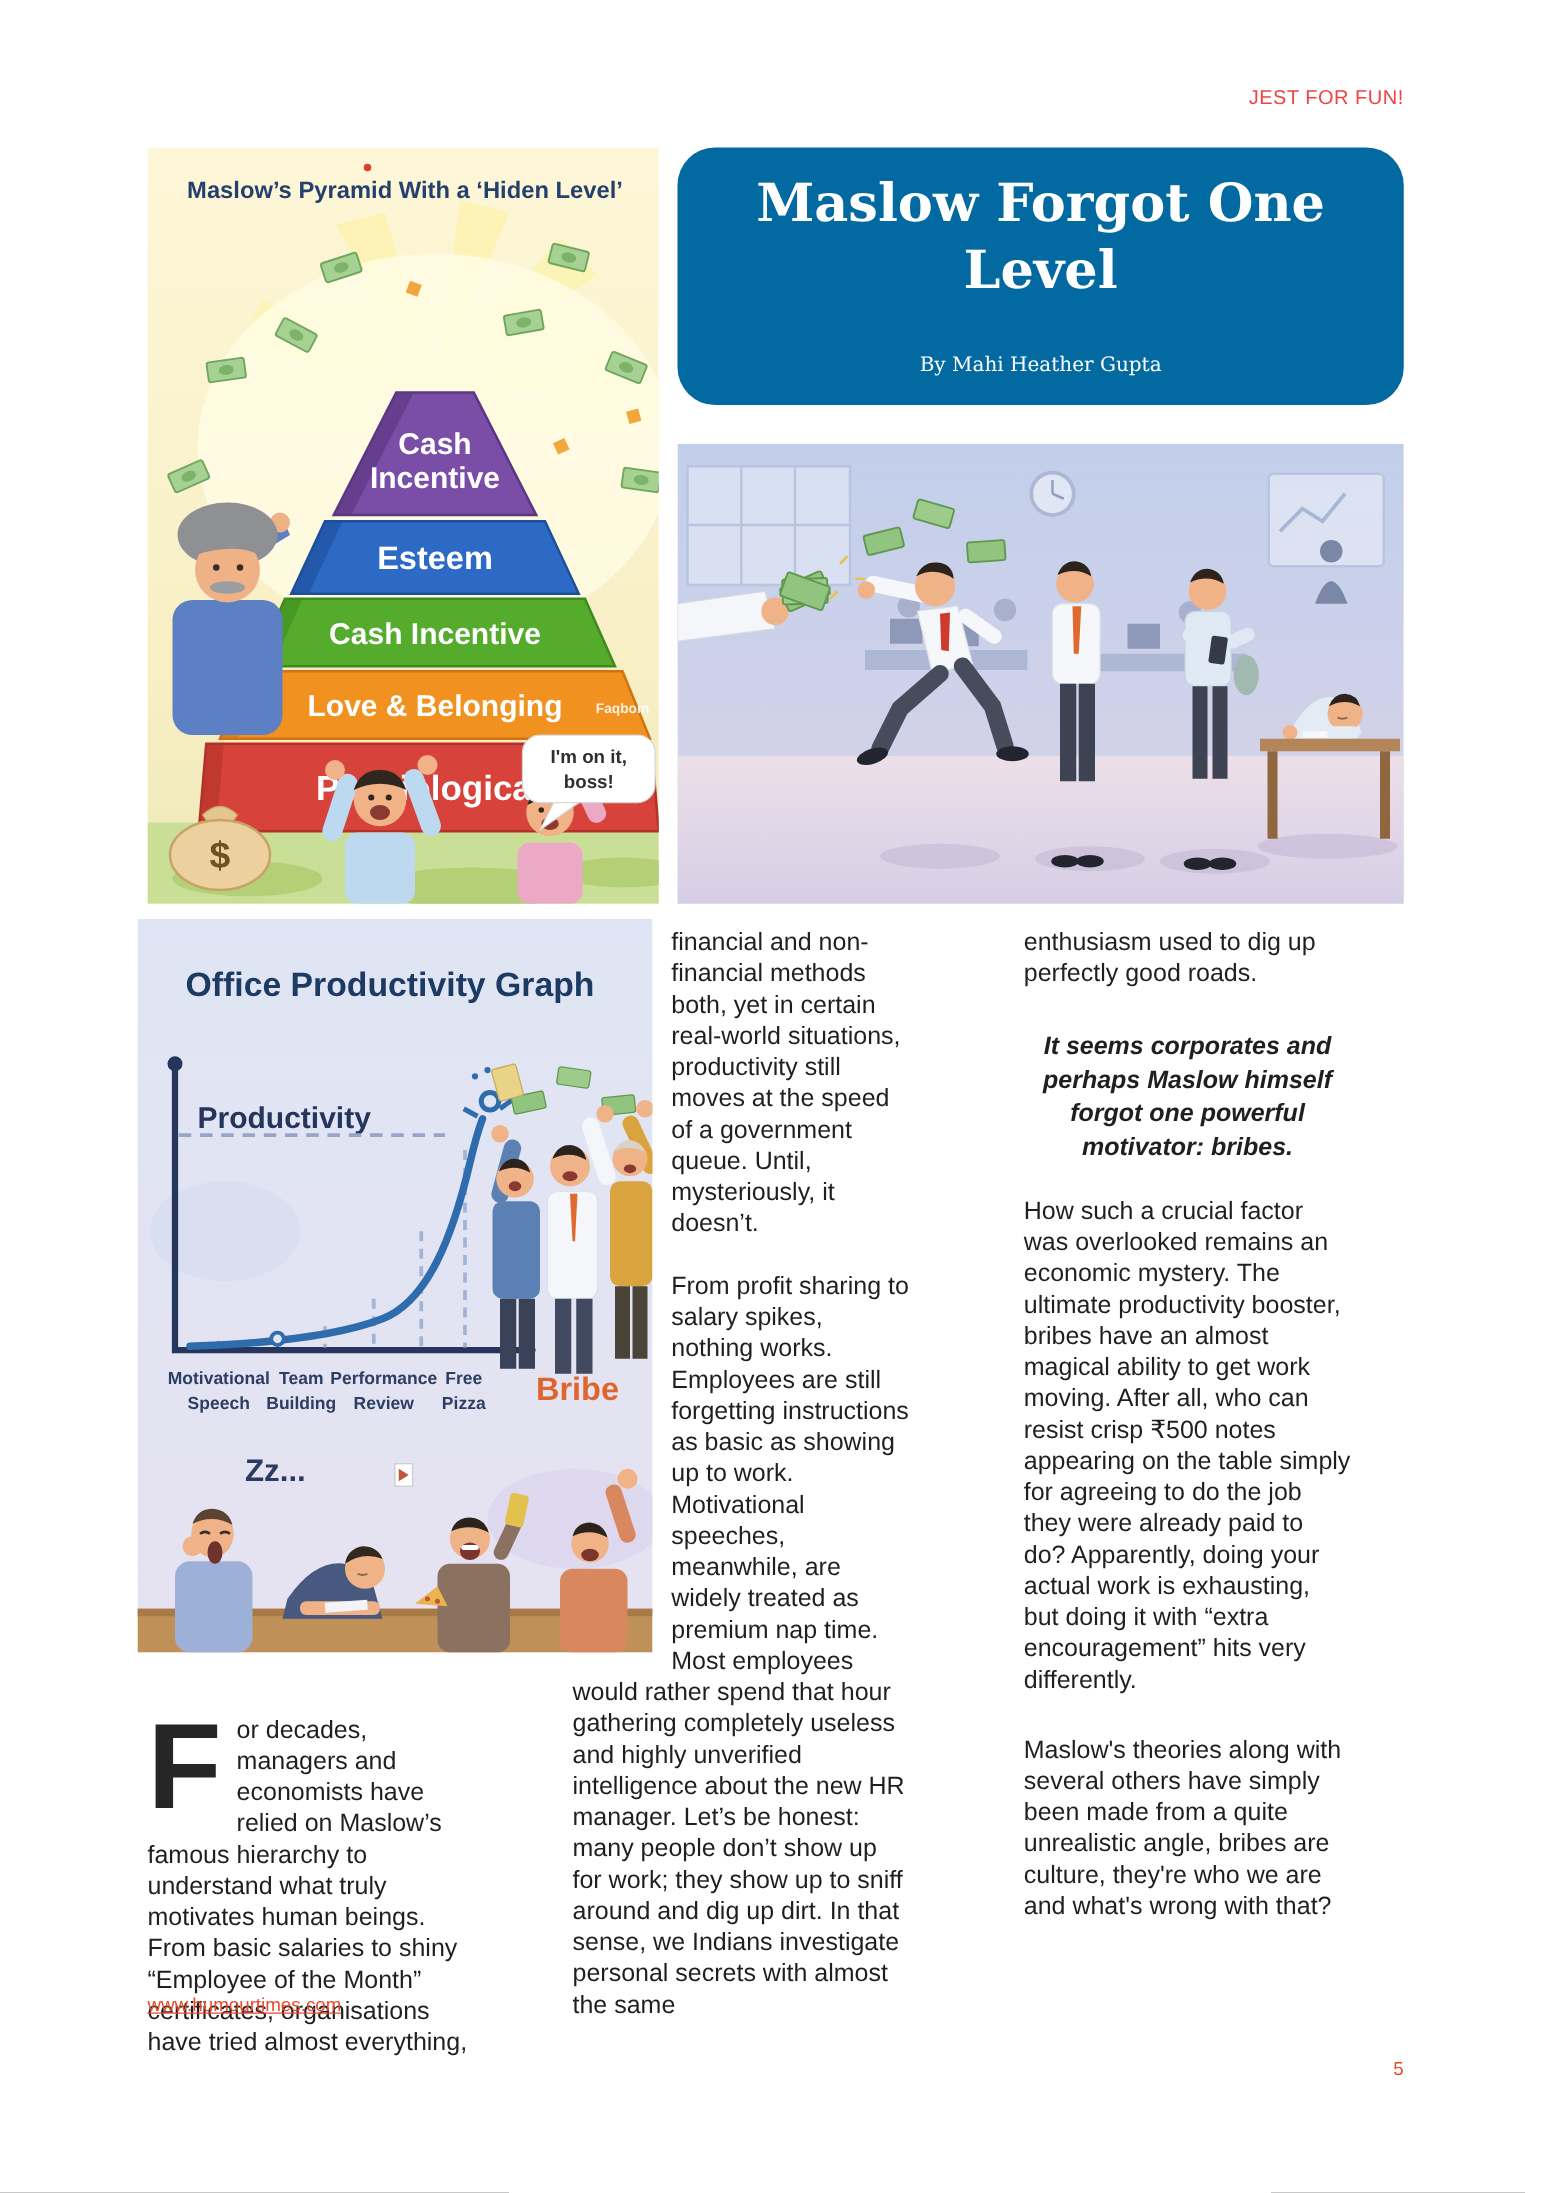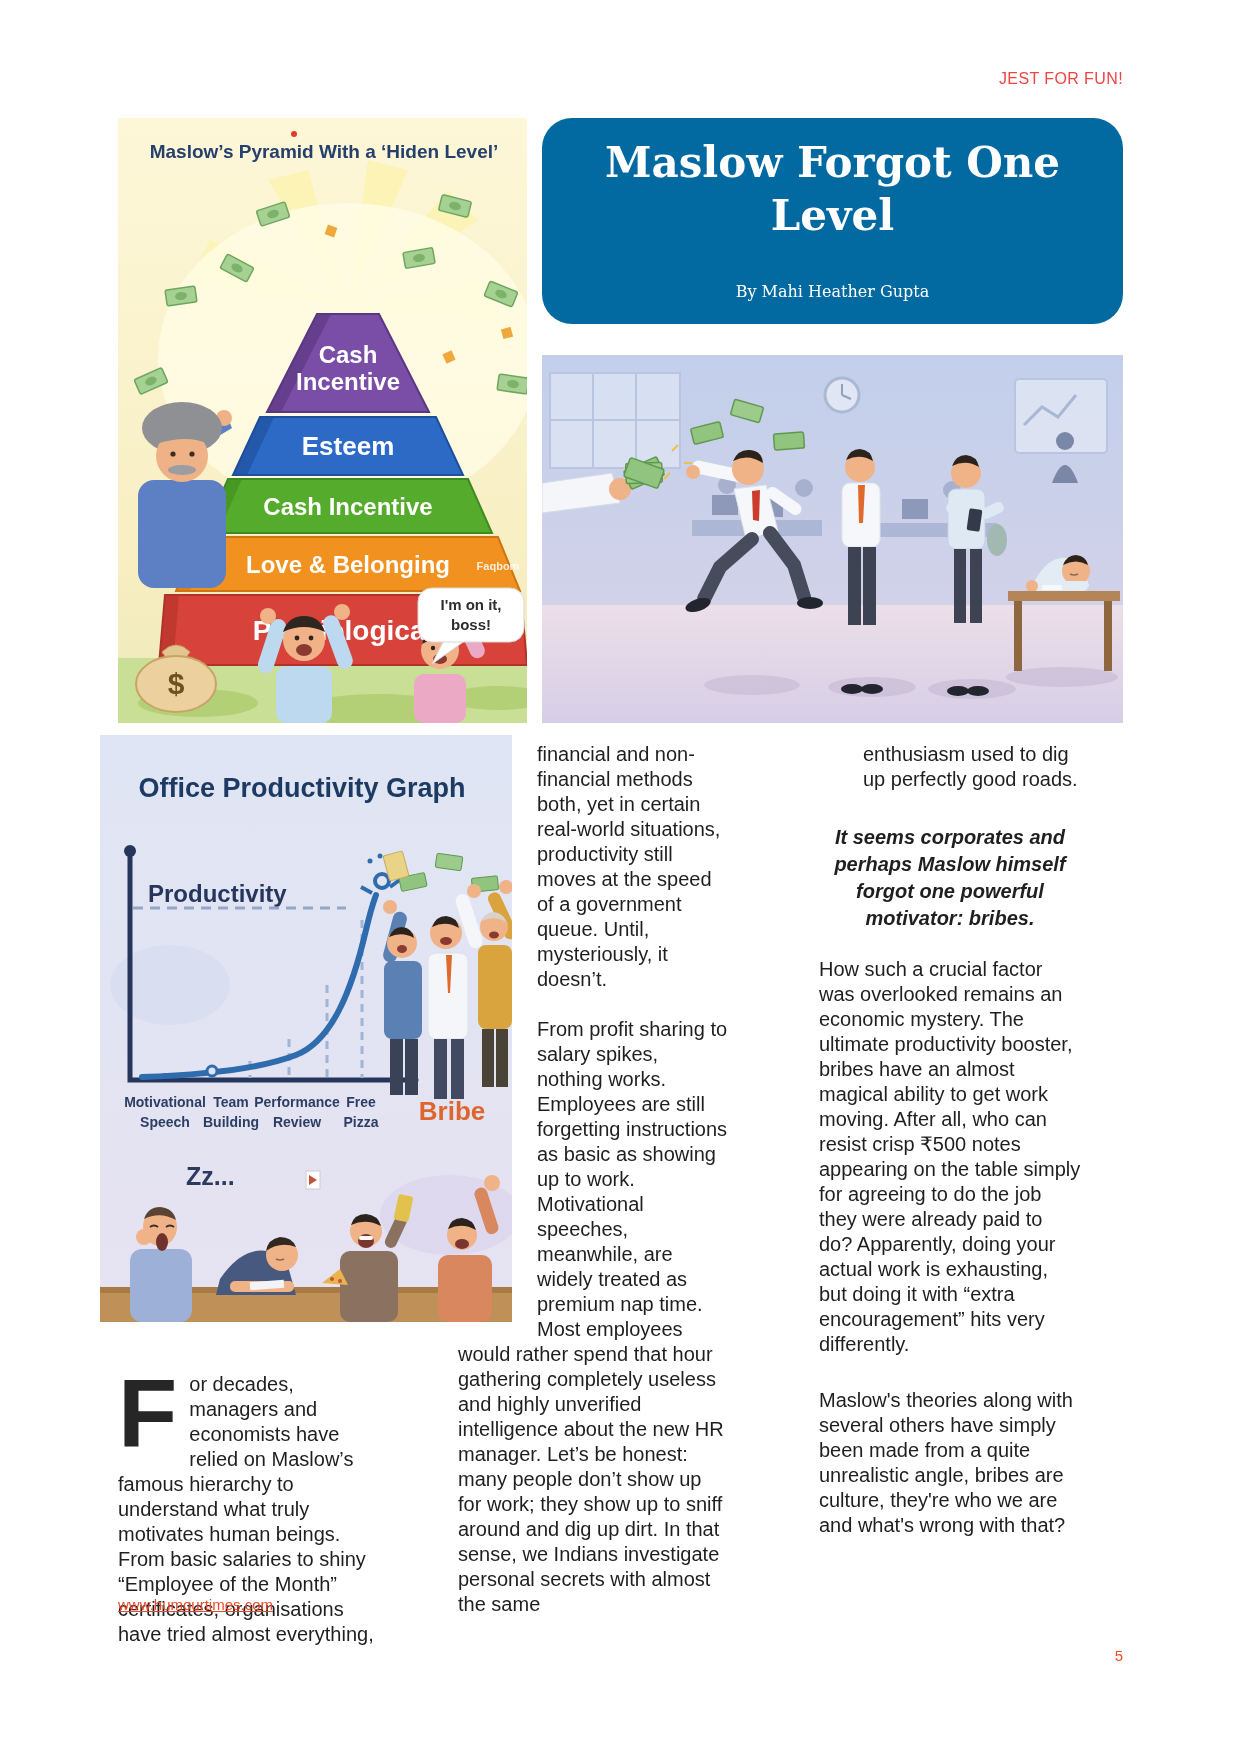--- a/index.html
+++ b/index.html
@@ -11,30 +11,30 @@
              border-radius:30px;color:#ffffff;text-align:center;font-family:"DejaVu Serif",serif;}
   .title-line{font-weight:700;font-size:42px;line-height:53px;}
   .title-line.first{padding-top:18px;}
   .byline{margin-top:40px;font-size:16px;}
   
   .fig{position:absolute;}
   .fig svg{display:block;}
   .fig text{font-family:"Liberation Sans","DejaVu Sans",sans-serif;}
   .fig-pyramid{left:118px;top:118px;width:409px;height:605px;}
   .fig-office{left:542px;top:355px;width:581px;height:368px;}
-  .fig-graph{left:100px;top:735px;width:412px;height:514px;border-radius:25px;}
+  .fig-graph{left:110px;top:735px;width:412px;height:514px;border-radius:25px;}
   
   .col{position:absolute;font-size:20px;line-height:25px;text-align:left;}
   .col p{margin:0 0 25px 0;}
   .col1{left:118px;top:1372px;width:268px;}
   .dropcap{float:left;font-size:97px;line-height:75px;font-weight:700;margin:3px 12px 0 0;color:#262626;}
   .col2{left:458px;top:742px;width:270px;}
   .col2-spacer{float:left;width:79px;height:600px;}
   .col3{left:819px;top:742px;width:262px;}
-  .col3 .p1{margin-bottom:32px;margin-left:44px;}
+  .col3 .p1{margin-bottom:32px;}
   .pull-quote{font-weight:700;font-style:italic;text-align:center;line-height:27px;margin:0 0 34px 0;}
   .col3 .p2{margin-bottom:31px;}
   
   .footer-url{position:absolute;left:118px;top:1596px;font-size:15px;color:#E84A2B;text-decoration:underline;}
   .page-num{position:absolute;right:118px;top:1647px;font-size:15px;color:#E84A2B;}
 </style>
 </head>
 <body>
 
 <div class="page">

